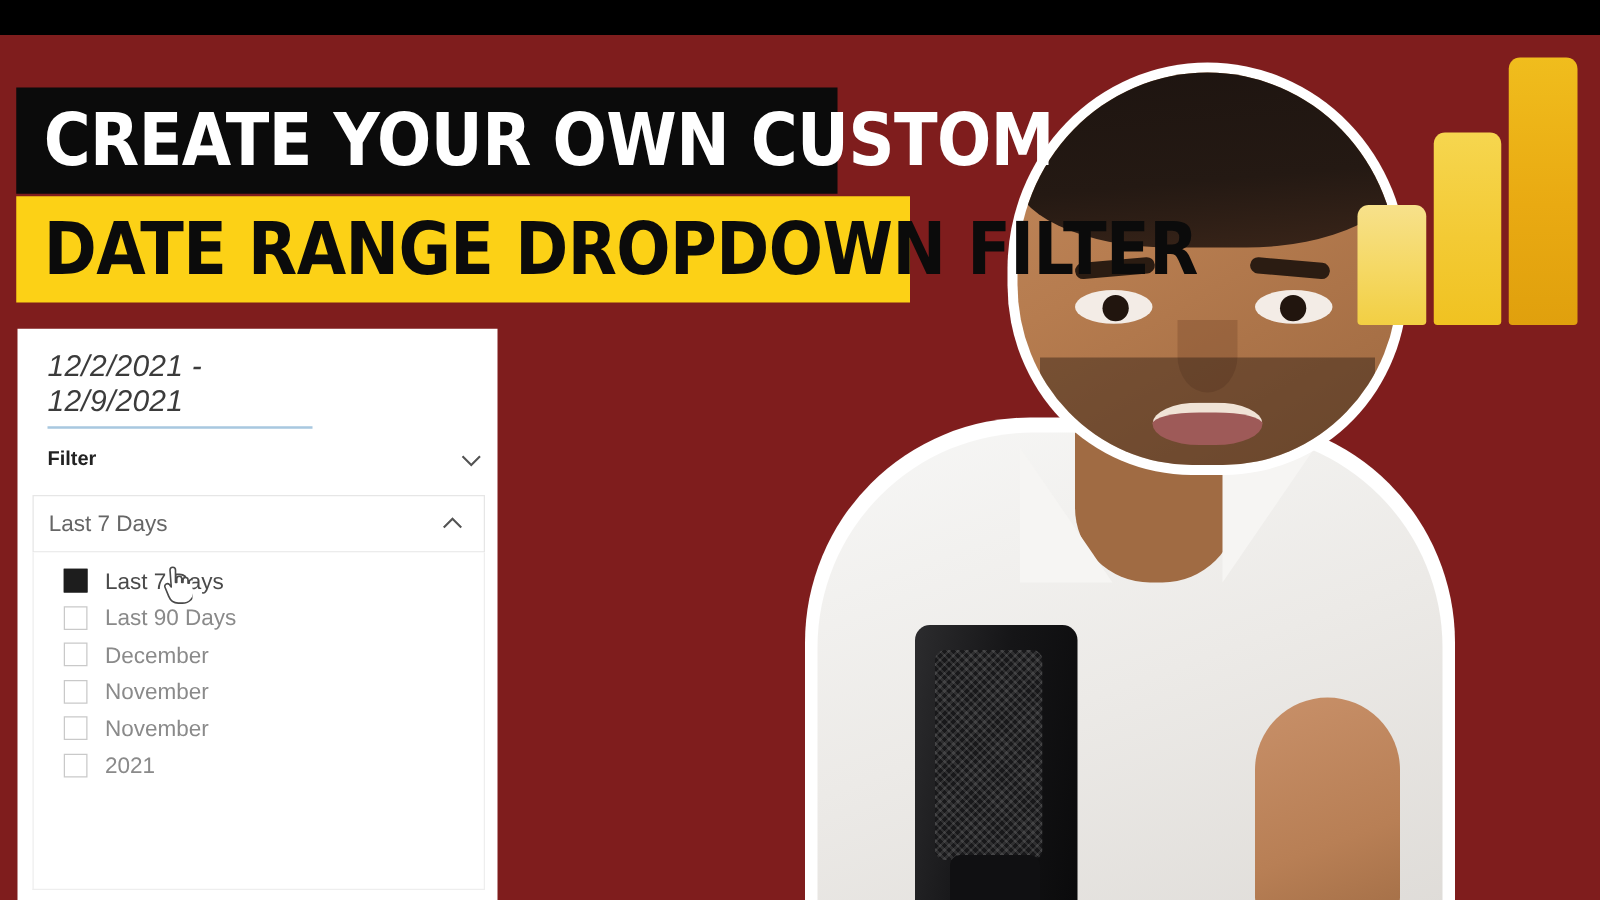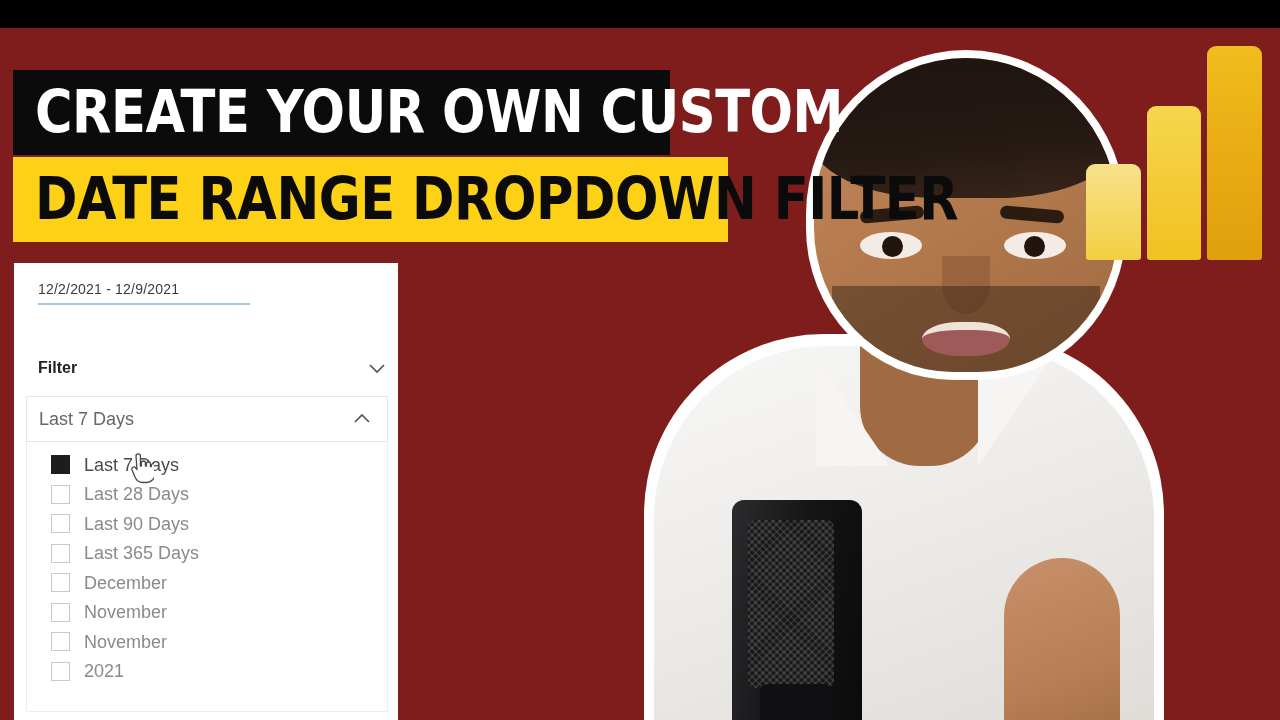--- a/index.html
+++ b/index.html
@@ -274,23 +274,24 @@
   }
   #date-range-row {
     position: absolute;
     left: 24px;
     top: 17px;
     width: 212px;
     padding-bottom: 5px;
     border-bottom: 2px solid #a8c8e0;
   }
   #date-range-text {
-    font-size: 14px;
+    font-size: 24px;
     color: #3b3b3b;
     letter-spacing: 0.2px;
+    font-style: italic;
   }
   #filter-label-row {
     position: absolute;
     left: 24px;
     top: 94px;
     width: 350px;
     display: flex;
     align-items: center;
     justify-content: space-between;
   }
@@ -439,29 +440,21 @@
       </svg>
     </div>
 
     <div id="dropdown-list">
         <div class="option-row checked">
           <span class="cbox"></span>
           <span class="option-label">Last 7 Days</span>
         </div>
         <div class="option-row">
           <span class="cbox"></span>
-          <span class="option-label">Last 28 Days</span>
-        </div>
-        <div class="option-row">
-          <span class="cbox"></span>
           <span class="option-label">Last 90 Days</span>
-        </div>
-        <div class="option-row">
-          <span class="cbox"></span>
-          <span class="option-label">Last 365 Days</span>
         </div>
         <div class="option-row">
           <span class="cbox"></span>
           <span class="option-label">December</span>
         </div>
         <div class="option-row">
           <span class="cbox"></span>
           <span class="option-label">November</span>
         </div>
         <div class="option-row">

